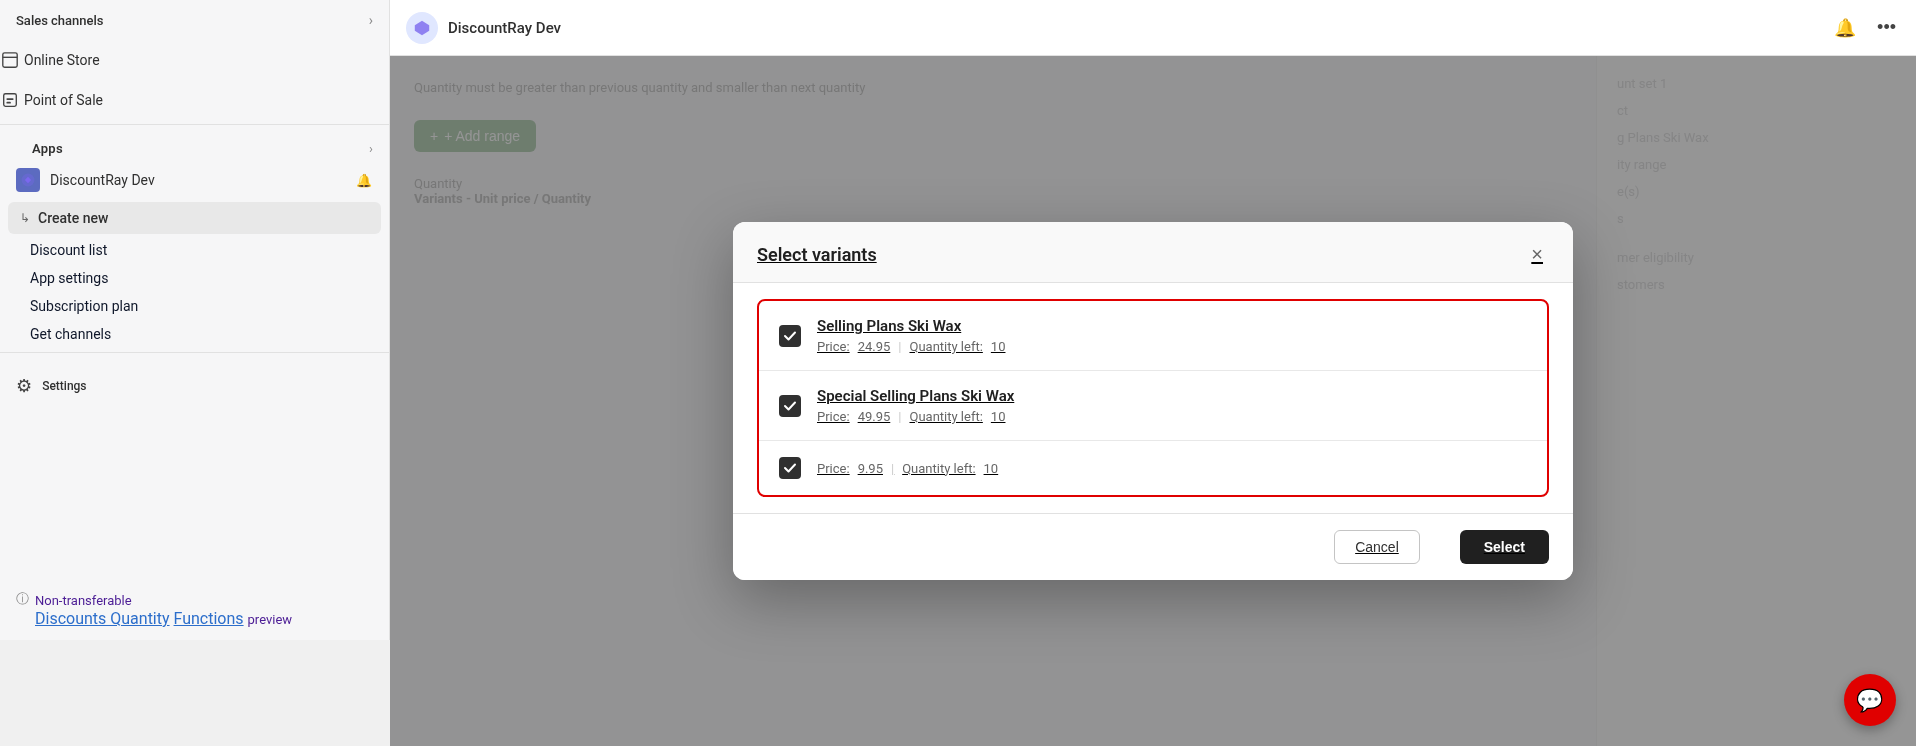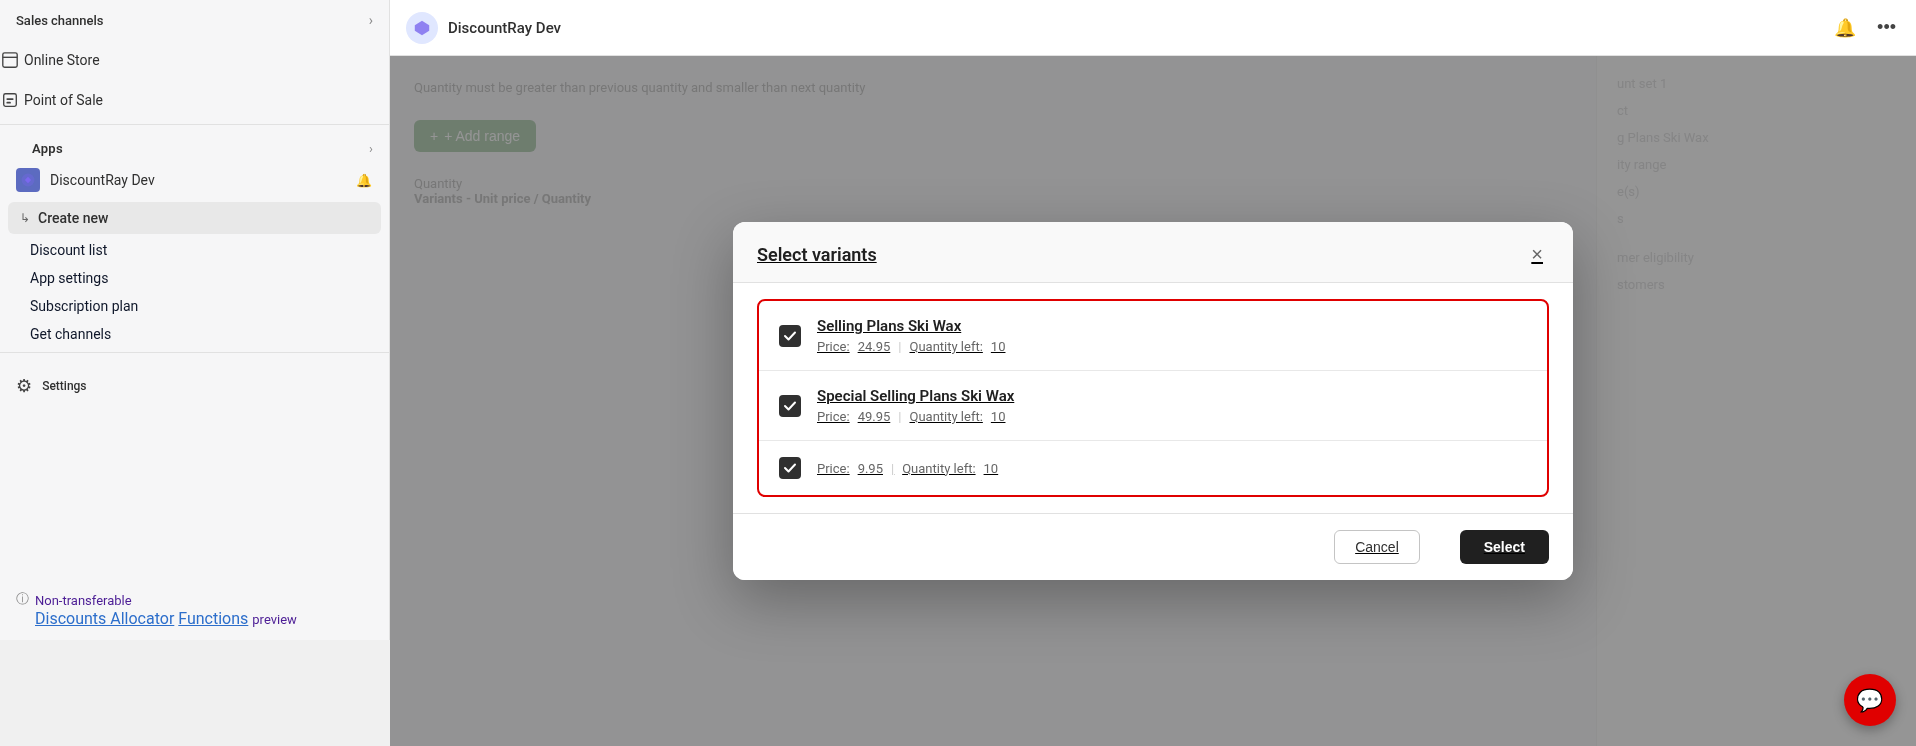--- a/index.html
+++ b/index.html
@@ -543,21 +543,21 @@
   <div class="settings-item">
     <span class="settings-gear">⚙</span>
     <span class="settings-label">Settings</span>
   </div>
 
   <div class="sidebar-footer" style="margin-top: auto;">
     <div style="display: flex; align-items: flex-start; gap: 6px;">
       <span style="color: #8c8c8c; font-size: 13px;">ⓘ</span>
       <div>
         <span class="non-transferable-text">Non-transferable</span><br>
-        <span class="non-transferable-link">Discounts Allocator</span>
+        <span class="non-transferable-link">Discounts Quantity</span>
         <span class="non-transferable-text"> </span>
         <span class="non-transferable-link">Functions</span>
         <span class="non-transferable-text"> </span>
         <span class="non-transferable-text">preview</span>
       </div>
     </div>
   </div>
 </div>
 
 <div class="main-content">

